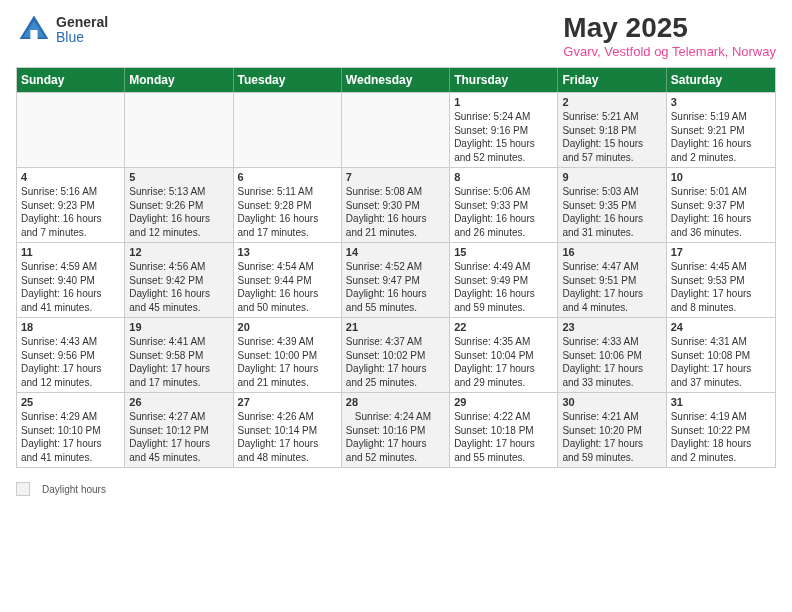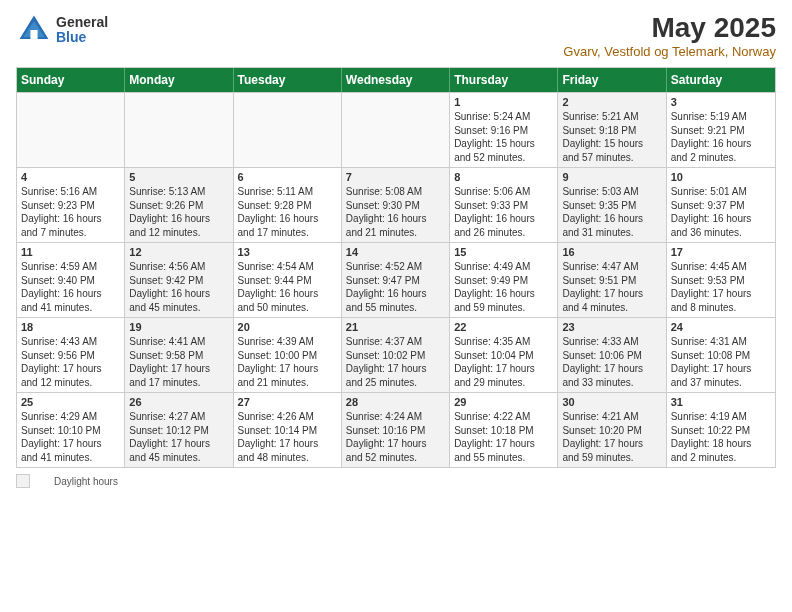--- a/index.html
+++ b/index.html
@@ -33,39 +33,39 @@
       flex-direction: column;
       line-height: 1.1;
     }
     .logo-general {
       font-size: 14px;
       font-weight: bold;
       color: #333;
     }
     .logo-blue {
       font-size: 14px;
-      font-weight: bold;
+      font-weight: normal;
       color: #2a6db5;
     }
     .logo-icon {
       width: 36px;
       height: 36px;
     }
     .title-area {
-      text-align: right;
+      text-align: left;
       margin-left: 24px;
     }
     .month-title {
       font-size: 28px;
       font-weight: bold;
       color: #333;
     }
     .location {
       font-size: 13px;
-      color: #a16207;
+      color: #ec4899;
     }
     .calendar {
       flex: 1;
       display: flex;
       flex-direction: column;
       border: 1px solid #ccc;
     }
     .cal-header-row {
       display: grid;
       grid-template-columns: repeat(7, 1fr);
@@ -110,22 +110,22 @@
       margin-bottom: 2px;
     }
     .cell-text {
       font-size: 10px;
       line-height: 1.35;
       color: #333;
     }
     .footer {
       display: flex;
       align-items: center;
-      gap: 24px;
-      margin-top: 6px;
+      gap: 12px;
+      margin-top: 14px;
       font-size: 10px;
       color: #555;
     }
     .legend-box {
       width: 14px;
       height: 14px;
       background: #f2f2f2;
       border: 1px solid #ccc;
       display: inline-block;
     }
@@ -277,21 +277,21 @@
 Daylight: 17 hours
 and 41 minutes.</span></div>
           <div class="cal-cell shaded"><span class="day-number">26</span><span class="cell-text" style="white-space: pre-line;">Sunrise: 4:27 AM
 Sunset: 10:12 PM
 Daylight: 17 hours
 and 45 minutes.</span></div>
           <div class="cal-cell"><span class="day-number">27</span><span class="cell-text" style="white-space: pre-line;">Sunrise: 4:26 AM
 Sunset: 10:14 PM
 Daylight: 17 hours
 and 48 minutes.</span></div>
-          <div class="cal-cell shaded"><span class="day-number">28</span><span class="cell-text" style="white-space: pre-line;">Sunrise: 4:24 AM
+          <div class="cal-cell shaded"><span class="day-number">28</span><span class="cell-text" style="white-space: pre-line; margin-left: 9px;">Sunrise: 4:24 AM
 Sunset: 10:16 PM
 Daylight: 17 hours
 and 52 minutes.</span></div>
           <div class="cal-cell"><span class="day-number">29</span><span class="cell-text" style="white-space: pre-line;">Sunrise: 4:22 AM
 Sunset: 10:18 PM
 Daylight: 17 hours
 and 55 minutes.</span></div>
           <div class="cal-cell shaded"><span class="day-number">30</span><span class="cell-text" style="white-space: pre-line; text-align: center;">Sunrise: 4:21 AM
 Sunset: 10:20 PM
 Daylight: 17 hours

